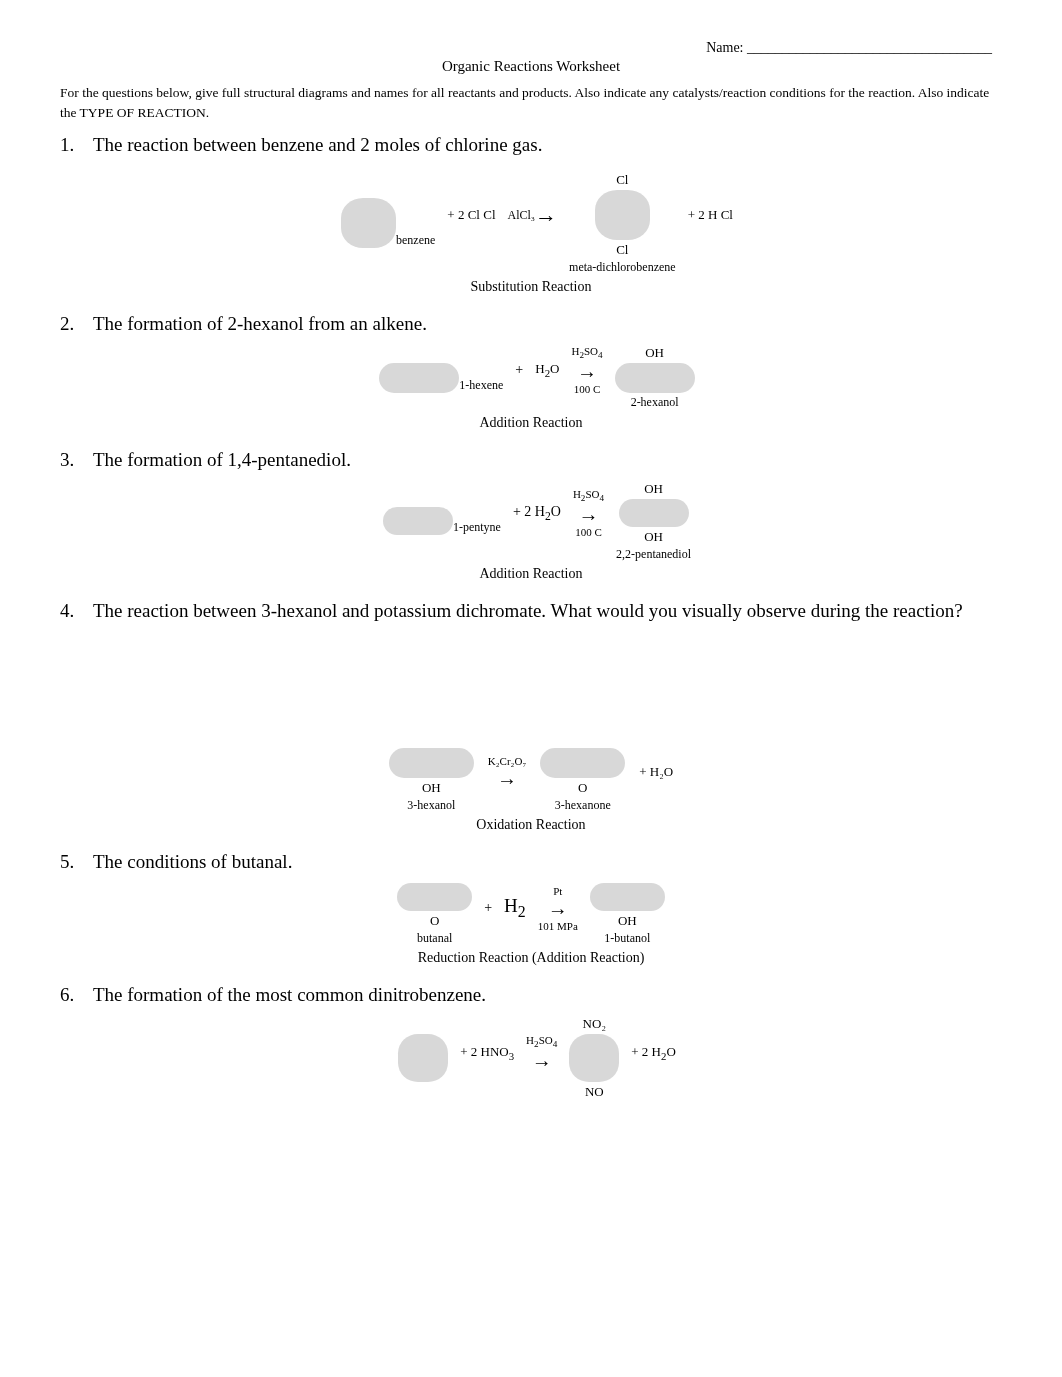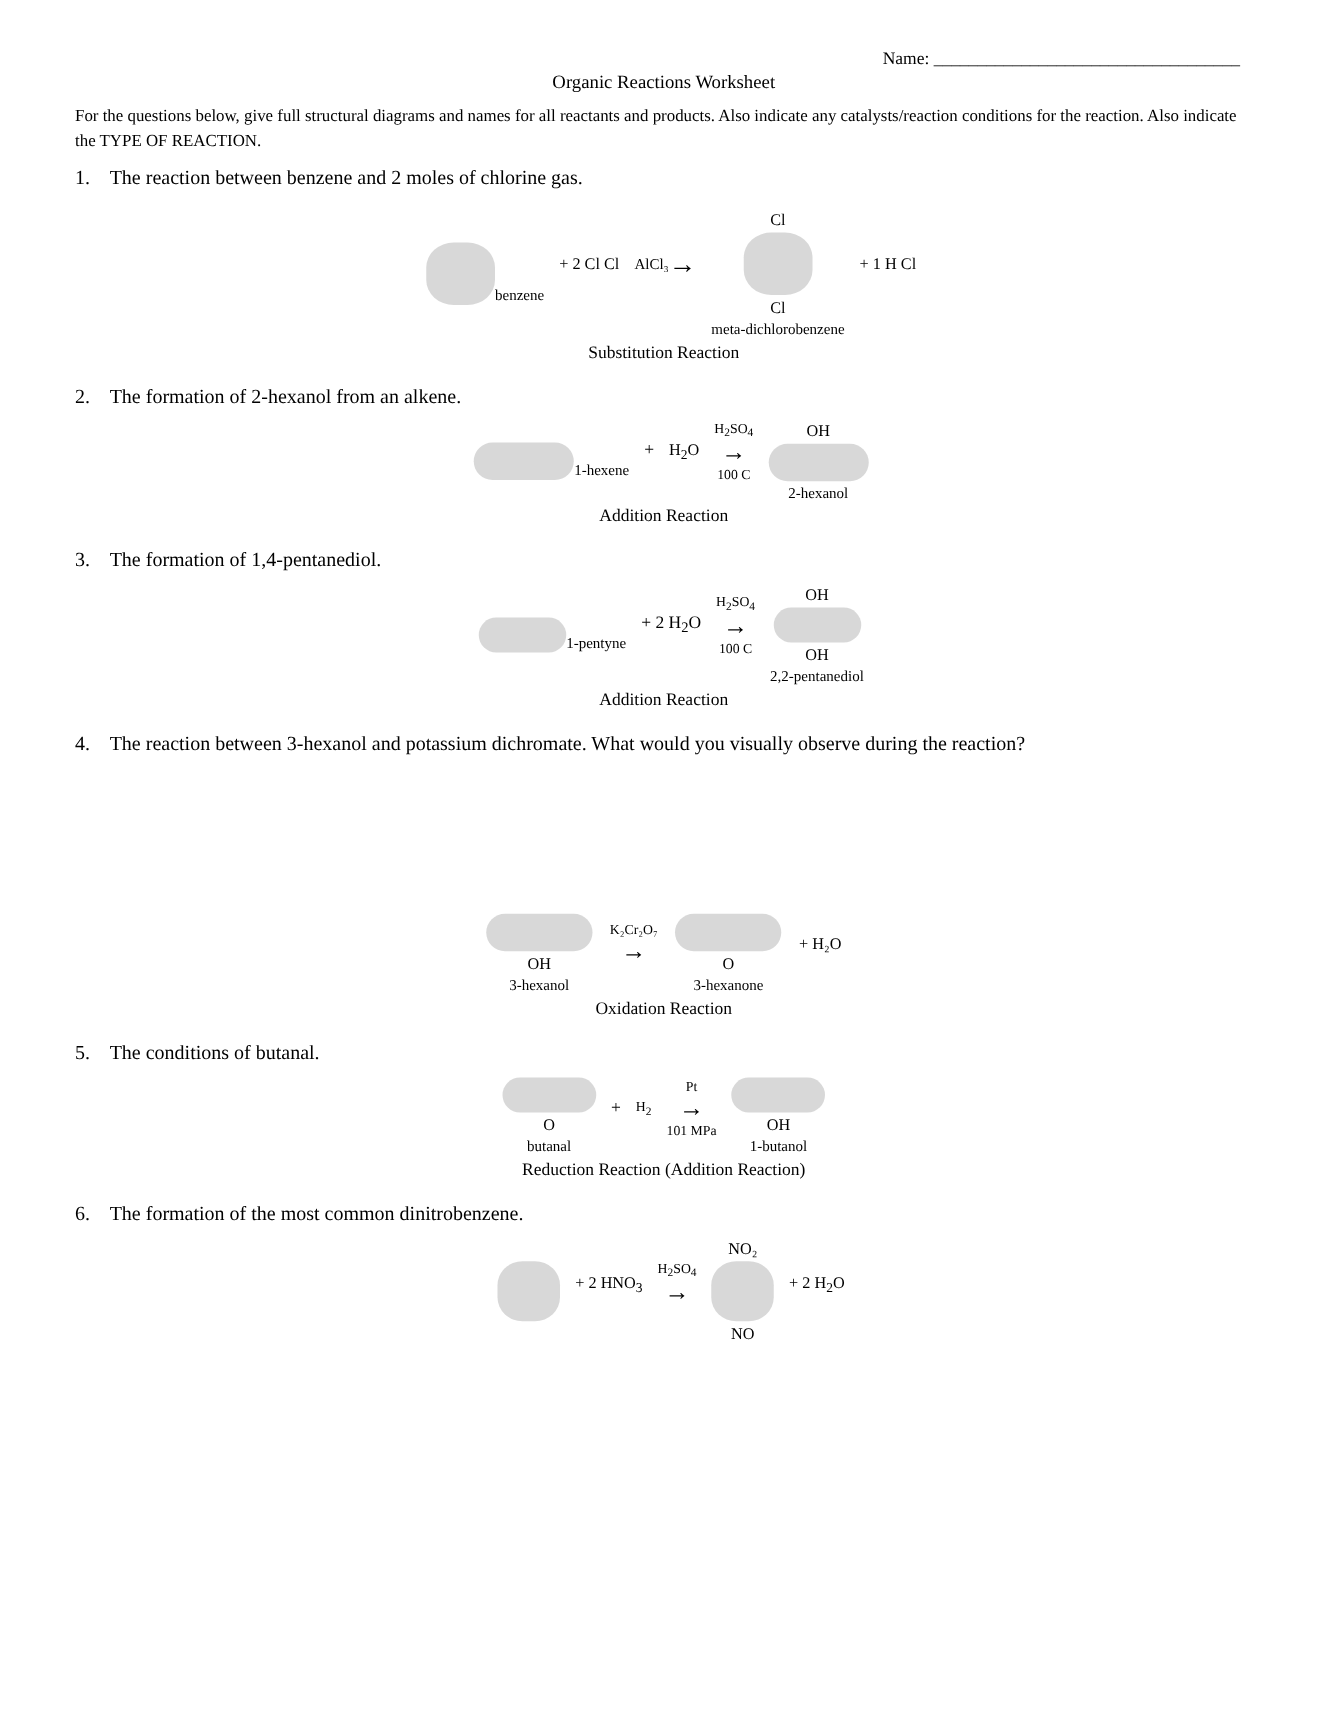--- a/index.html
+++ b/index.html
@@ -24,21 +24,21 @@
     }
     .instructions {
       font-size: 13.5px;
       margin-bottom: 10px;
       line-height: 1.5;
     }
     .question {
       margin-bottom: 18px;
     }
     .question-text {
-      font-size: 16px;
+      font-size: 19px;
       margin-bottom: 6px;
     }
     .molecule-blob {
       background: #c8c8c8;
       border-radius: 40%;
       display: inline-block;
       opacity: 0.7;
     }
     .reaction-type {
       text-align: center;
@@ -100,21 +100,21 @@
     </div>
 
     <div style="display:flex;flex-direction:column;align-items:center;">
       <span style="font-size:13px; margin-bottom:2px;">Cl</span>
       <div class="molecule-blob" style="width:55px;height:50px;"></div>
       <span style="font-size:13px; margin-top:2px;">Cl</span>
       <div class="label-below">meta-dichlorobenzene</div>
     </div>
 
     <div style="font-size:13px; margin-bottom:16px;">
-      <span>+ 1 H   Cl</span>
+      <span>+ 2 H   Cl</span>
     </div>
   </div>
   <div class="reaction-type">
     <span>Substitution Reaction</span>
   </div>
 </div>
 
 <div class="question">
   <div class="question-text">
     <span>2.</span>&nbsp;&nbsp;&nbsp;
@@ -206,21 +206,21 @@
     <span>5.</span>&nbsp;&nbsp;&nbsp;
     <span>The conditions of butanal.</span>
   </div>
   <div style="display:flex; align-items:center; justify-content:center; gap:12px; margin: 10px 0 4px 0;">
     <div style="display:flex;flex-direction:column;align-items:center;">
       <div class="molecule-blob" style="width:75px;height:28px;border-radius:14px;"></div>
       <span style="font-size:13px;margin-top:2px;">O</span>
       <div class="label-below">butanal</div>
     </div>
     <span style="font-size:14px;margin-bottom:12px;">+</span>
-    <span style="font-size:11px;margin-bottom:12px;text-align:right;">H<sub>2</sub></span>
+    <span style="font-size:19px;margin-bottom:12px;text-align:right;">H<sub>2</sub></span>
     <div style="display:flex;flex-direction:column;align-items:center;margin-bottom:12px;">
       <span style="font-size:11px;">Pt</span>
       <span style="font-size:20px;">→</span>
       <span style="font-size:11px;">101 MPa</span>
     </div>
     <div style="display:flex;flex-direction:column;align-items:center;">
       <div class="molecule-blob" style="width:75px;height:28px;border-radius:14px;"></div>
       <span style="font-size:13px;margin-top:2px;">OH</span>
       <div class="label-below">1-butanol</div>
     </div>

